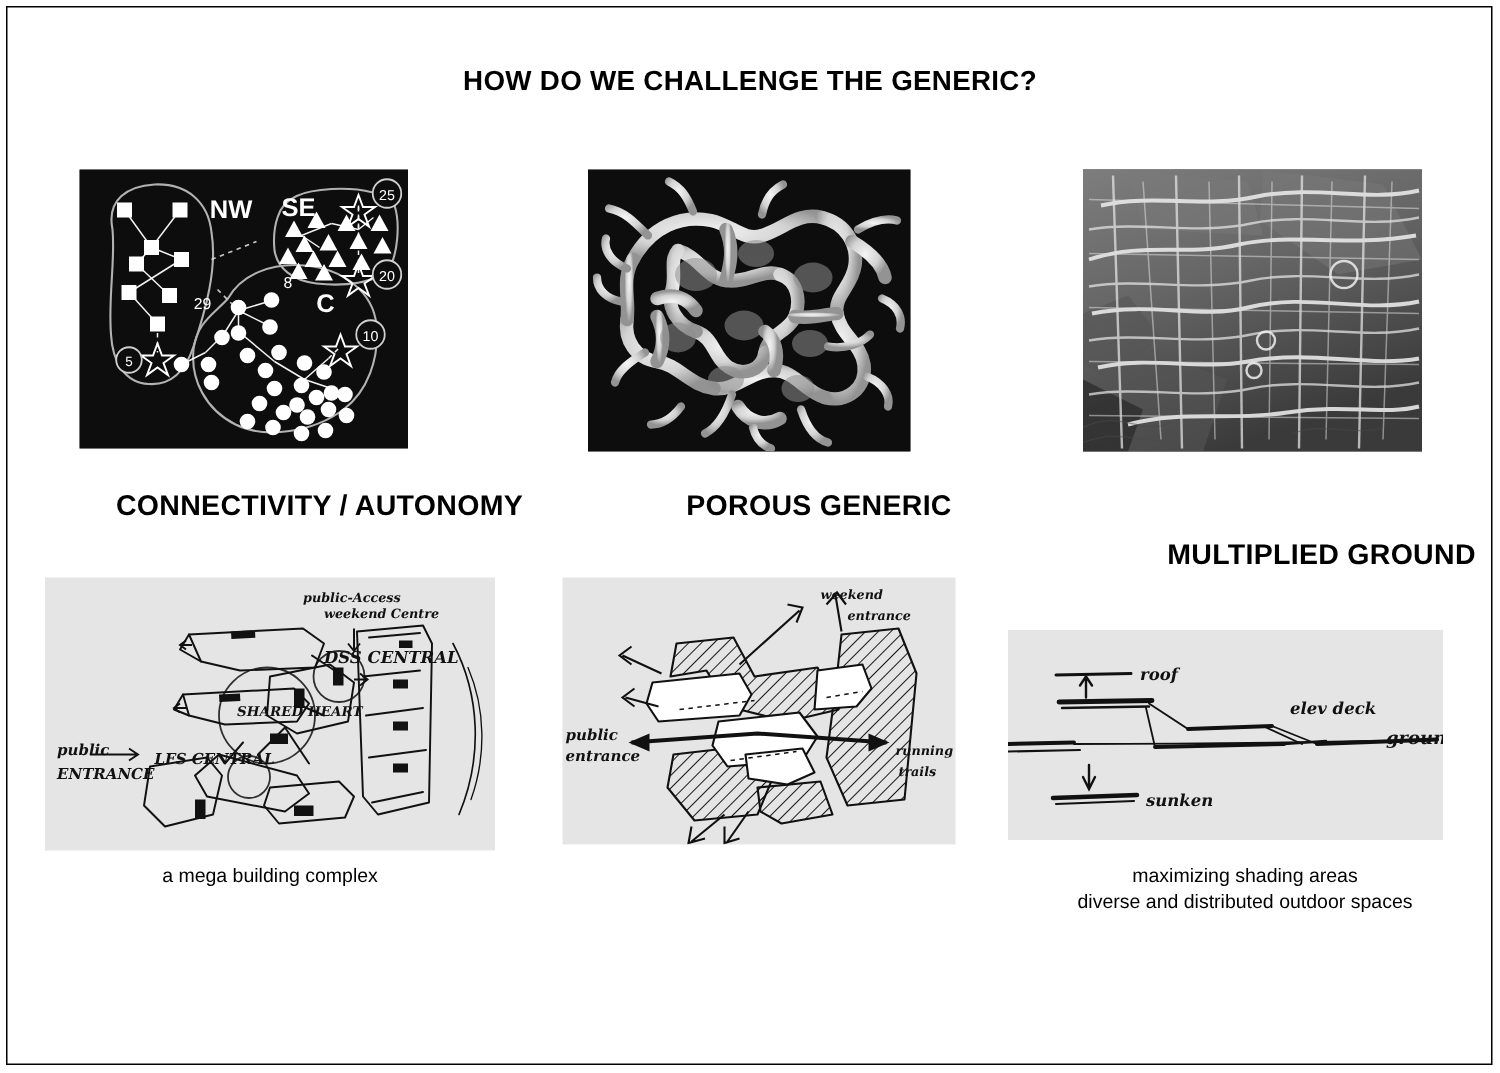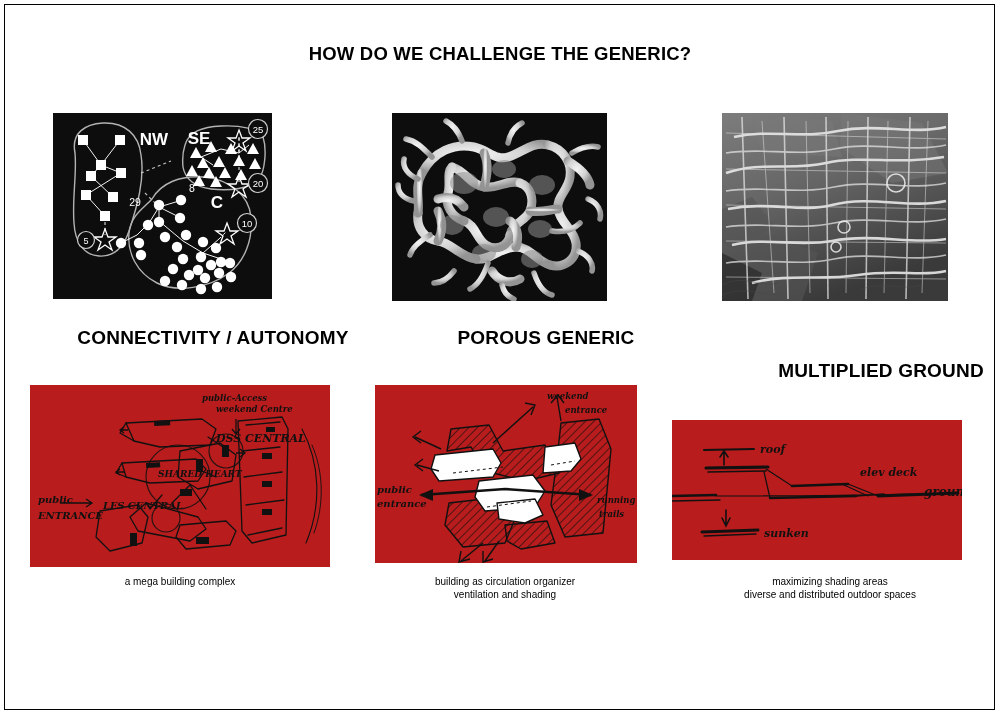--- a/index.html
+++ b/index.html
@@ -13,26 +13,26 @@
   #panel-connectivity{left:53px;top:113px;width:219px;height:186px;}
   #panel-porous{left:392px;top:113px;width:215px;height:188px;}
   #panel-ground{left:722px;top:113px;width:226px;height:188px;}
 
   .cap{position:absolute;top:327px;font-size:19px;font-weight:bold;text-align:center;letter-spacing:.2px;padding-left:48px;}
   #cap-1{left:0px;width:330px;}
   #cap-2{left:330px;width:336px;}
   #cap-3{left:666px;width:334px;margin-top:33px;}
 
   
-  .sketch{position:absolute;overflow:hidden;background:#b91c1c;}
+  .sketch{position:absolute;overflow:hidden;background:#e5e5e5;}
   #sketch-complex{left:30px;top:385px;width:300px;height:182px;}
   #sketch-circulation{left:375px;top:385px;width:262px;height:178px;}
   #sketch-section{left:672px;top:420px;width:290px;height:140px;}
 
-  .botcap{position:absolute;top:576px;font-size:10px;line-height:1.28;text-align:center;}
+  .botcap{position:absolute;top:576px;font-size:13px;line-height:1.28;text-align:center;}
   #botcap-1{left:15px;width:330px;}
   #botcap-2{left:345px;width:320px;}
   #botcap-3{left:665px;width:330px;}
 
   
   .hand{font-family:"DejaVu Serif",serif;font-style:italic;font-weight:bold;fill:#111;}
   svg{display:block;}
 </style>
 </head>
 <body>
@@ -456,22 +456,18 @@
         <text x="188" y="56" font-size="11">elev deck</text>
         <text x="252" y="76" font-size="12">ground</text>
         <text x="92" y="117" font-size="11">sunken</text>
       </g>
     </svg>
   </div>
 
   <div class="botcap" id="botcap-1">
     <div>a mega building complex</div>
   </div>
-  <div class="botcap" id="botcap-2">
-    <div>building as circulation organizer</div>
-    <div>ventilation and shading</div>
-  </div>
   <div class="botcap" id="botcap-3">
     <div>maximizing shading areas</div>
     <div>diverse and distributed outdoor spaces</div>
   </div>
 
 </div>
 
 </body></html>

